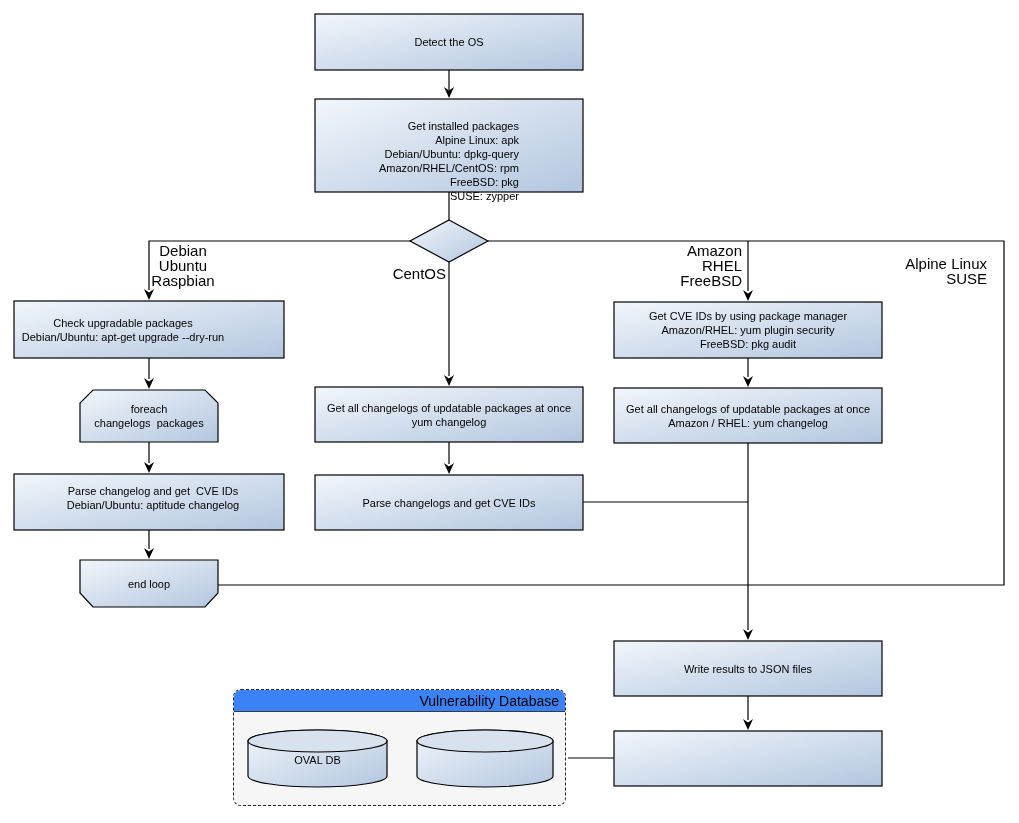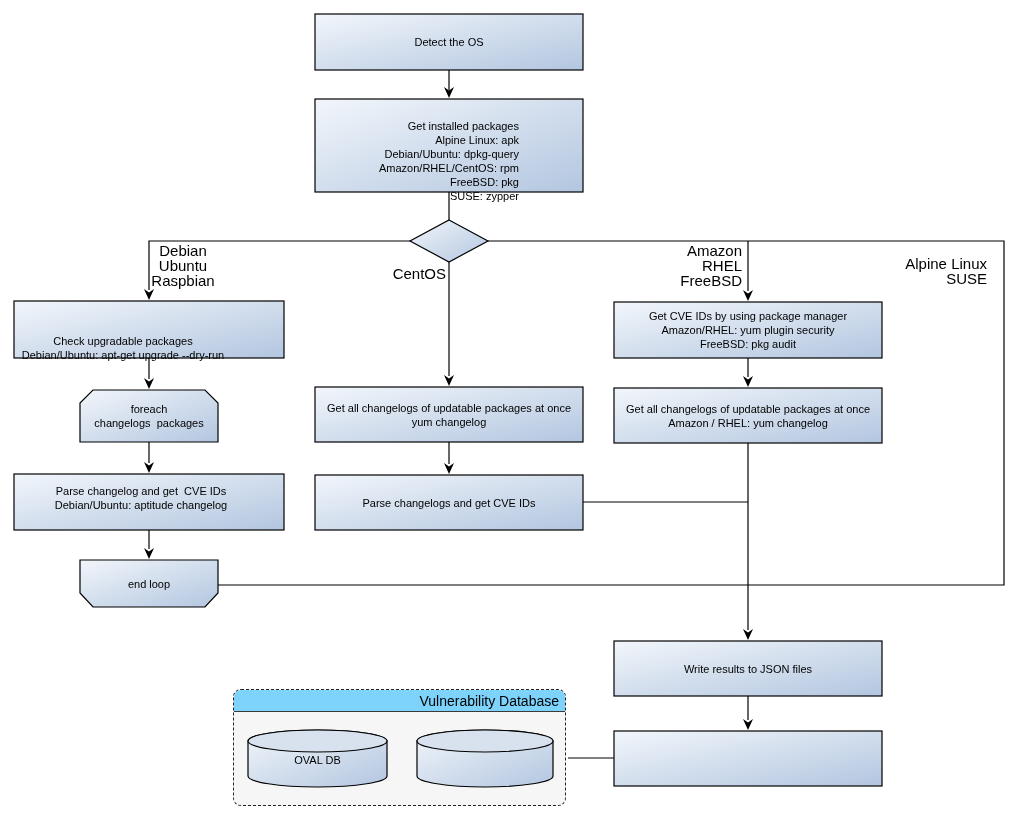--- a/index.html
+++ b/index.html
@@ -8,21 +8,21 @@
     font-family:"Liberation Sans","DejaVu Sans",sans-serif;color:#000;
     overflow:hidden;
   }
   svg.layer{position:absolute;left:0;top:0;z-index:1;pointer-events:none;}
   .db-container{
     position:absolute;left:233px;top:689px;width:333px;height:117px;
     border:1.5px dashed #222;border-radius:8px;background:#f6f6f6;
     box-sizing:border-box;z-index:0;
   }
   .db-header{
-    height:21px;background:#7dd3fc;border-bottom:1px solid #3a3a3a;
+    height:21px;background:#3b82f6;border-bottom:1px solid #3a3a3a;
     border-radius:7px 7px 0 0;display:flex;align-items:center;
     justify-content:flex-end;padding-right:6px;font-size:14px;
   }
   .nodetext{
     position:absolute;display:flex;align-items:center;justify-content:center;
     font-size:11px;line-height:14px;text-align:center;white-space:pre;
     z-index:2;
   }
   .nodetext .align-right{text-align:right;}
   .blabel{
@@ -116,31 +116,31 @@
 
   <div class="nodetext" style="left:315px;top:114px;width:268px;height:93px">
     <span class="align-right">Get installed packages
 Alpine Linux: apk
 Debian/Ubuntu: dpkg-query
 Amazon/RHEL/CentOS: rpm
 FreeBSD: pkg
 SUSE: zypper</span>
   </div>
 
-  <div class="nodetext" style="left:14px;top:319px;width:218px;height:57px">
+  <div class="nodetext" style="left:14px;top:301px;width:218px;height:57px">
     <span>Check upgradable packages
 Debian/Ubuntu: apt-get upgrade --dry-run</span>
   </div>
 
   <div class="nodetext" style="left:80px;top:390px;width:138px;height:52px">
     <span>foreach
 changelogs  packages</span>
   </div>
 
-  <div class="nodetext" style="left:6px;top:474px;width:270px;height:48px">
+  <div class="nodetext" style="left:18px;top:474px;width:270px;height:48px">
     <span>Parse changelog and get  CVE IDs
 Debian/Ubuntu: aptitude changelog</span>
   </div>
 
   <div class="nodetext" style="left:80px;top:560px;width:138px;height:47px">
     <span>end loop</span>
   </div>
 
   <div class="nodetext" style="left:315px;top:387px;width:268px;height:55px">
     <span>Get all changelogs of updatable packages at once

